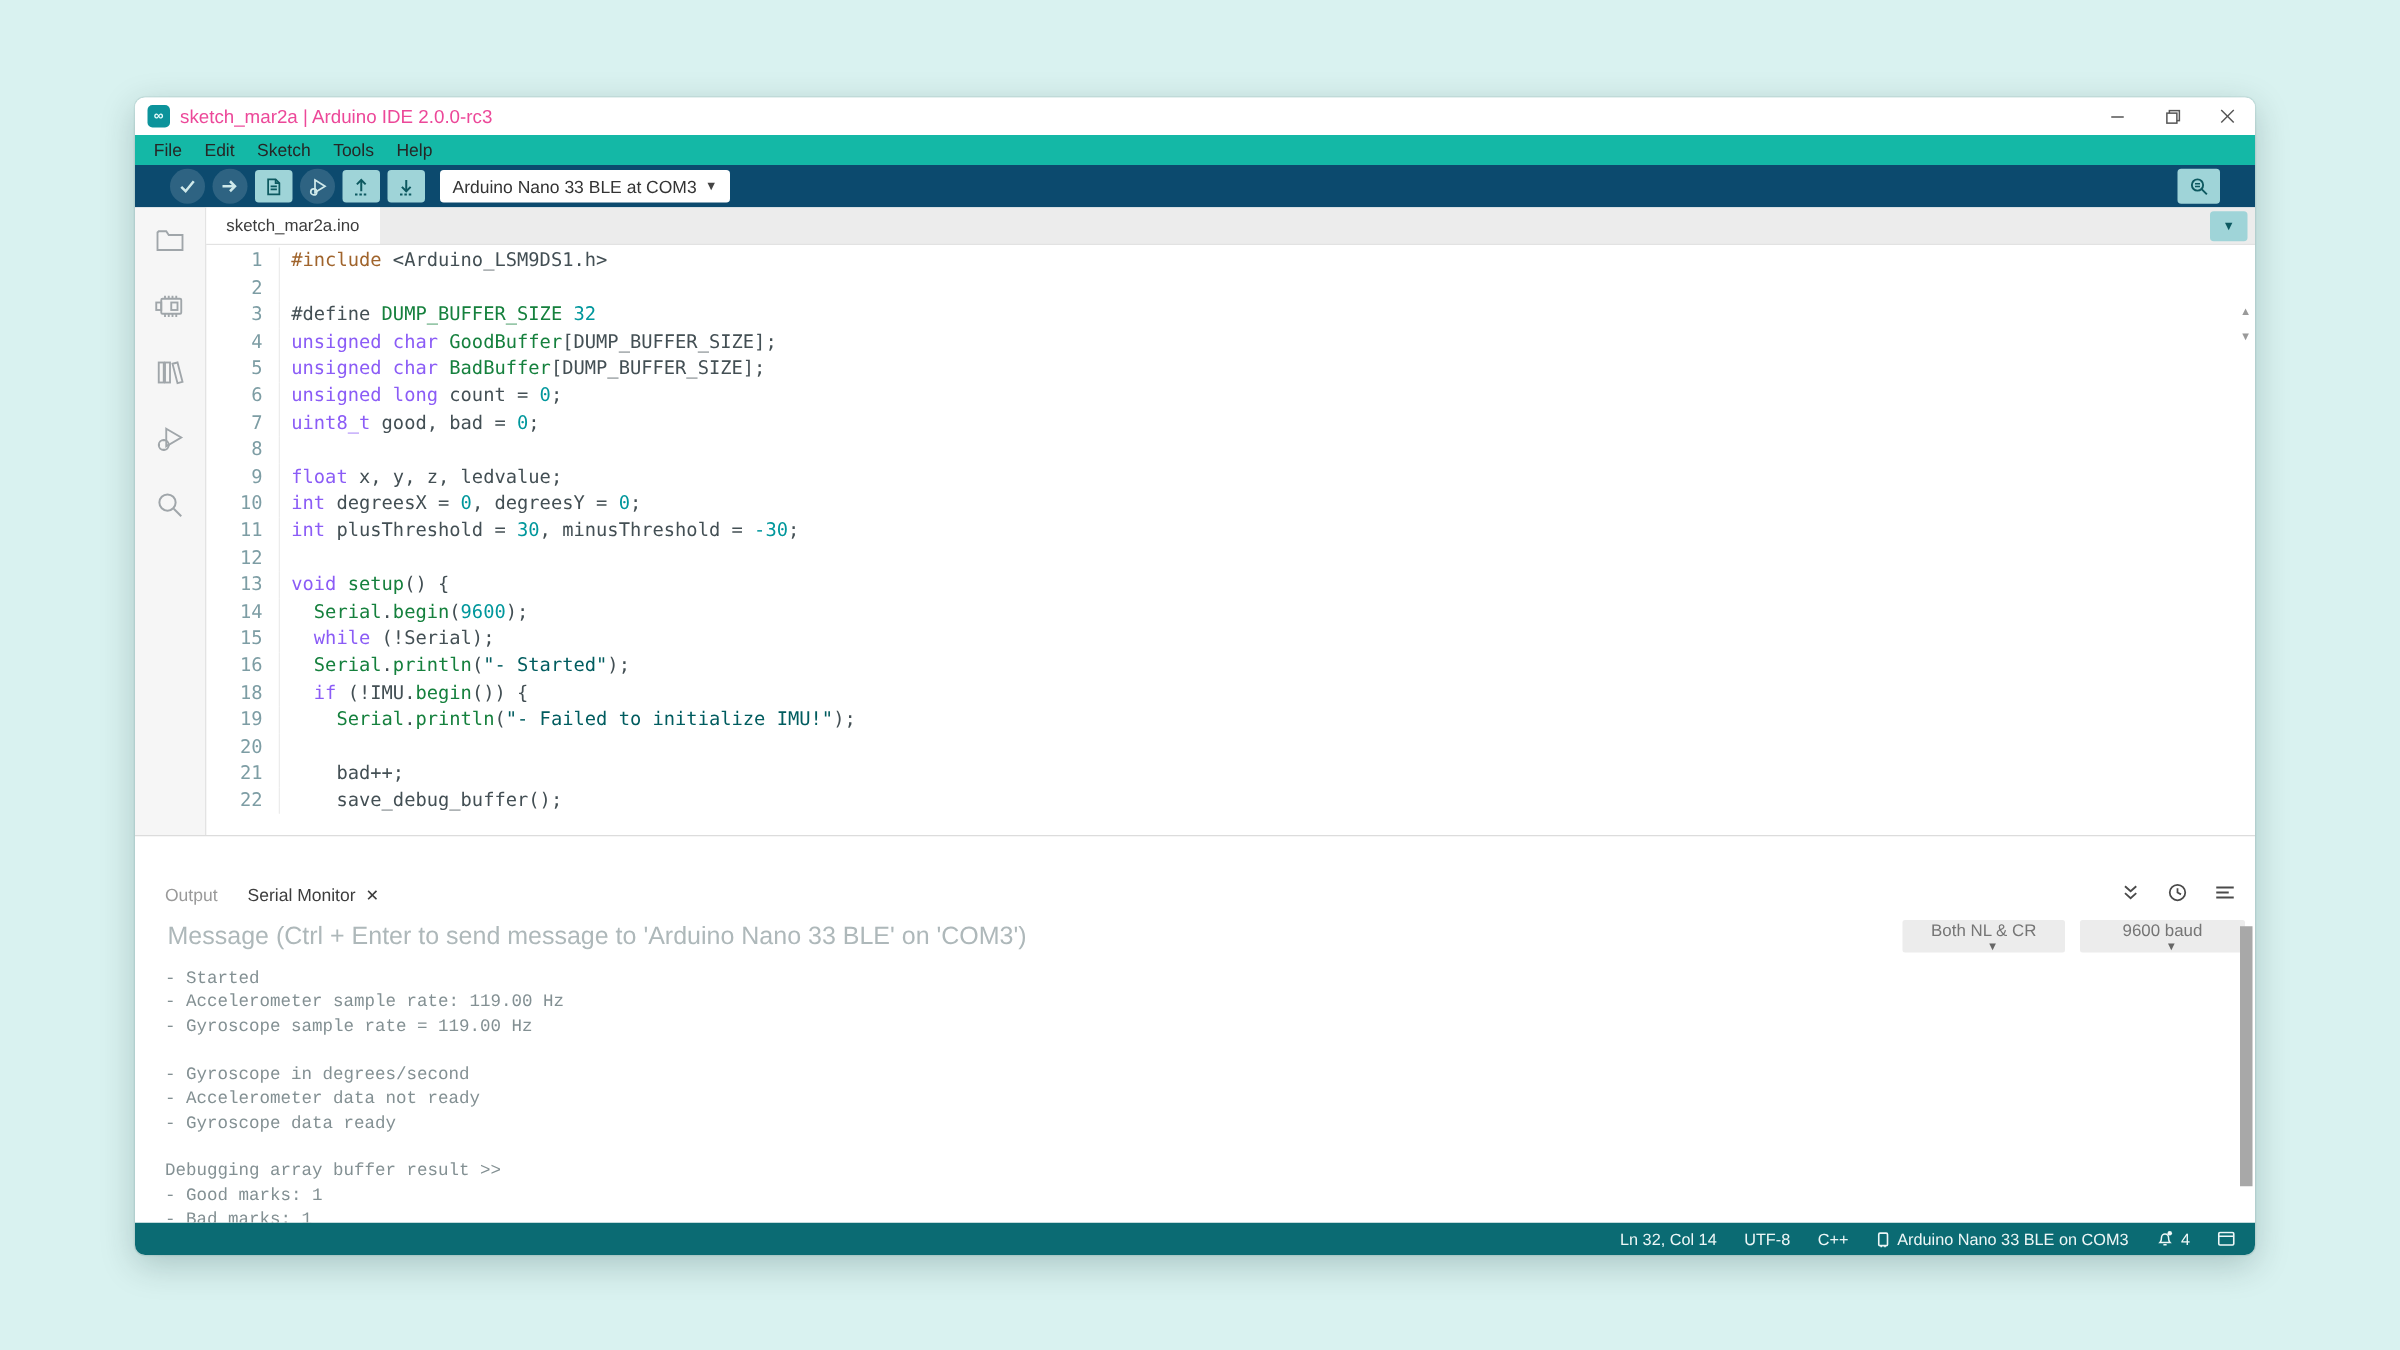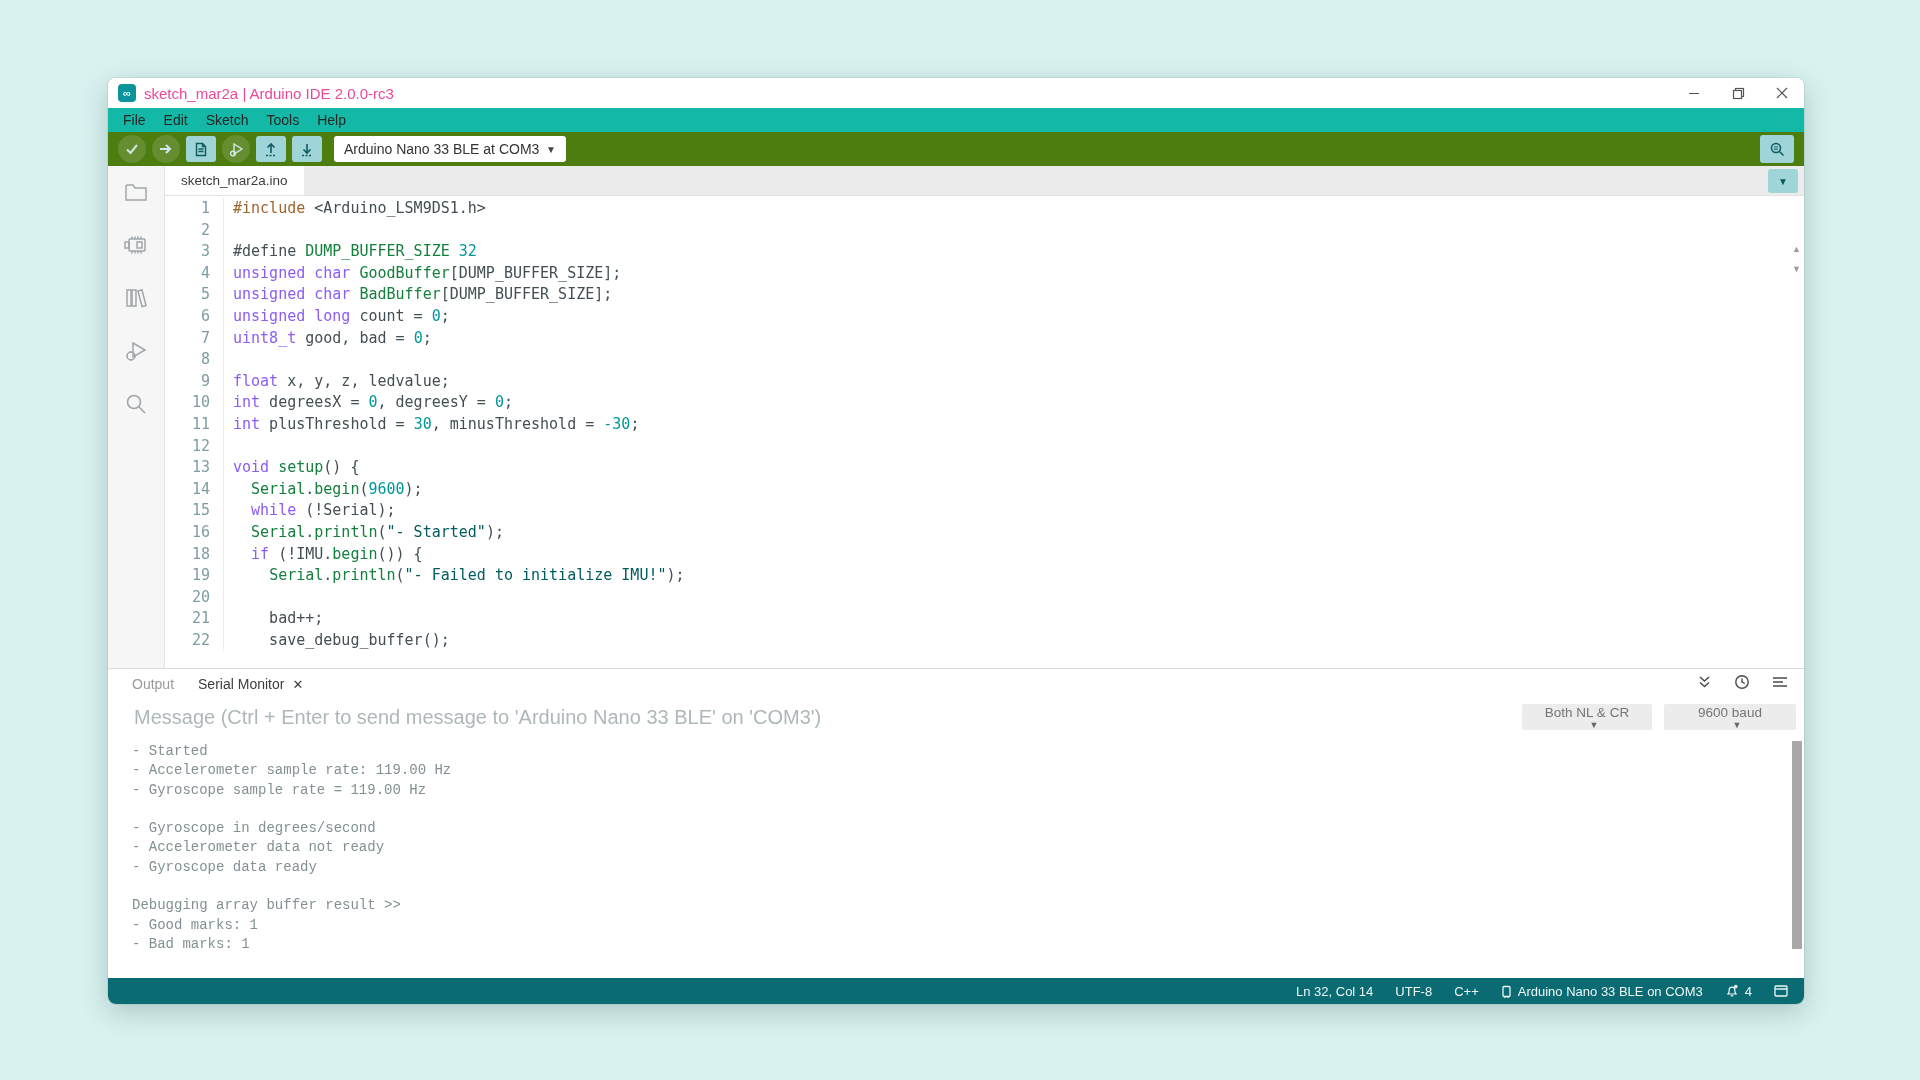--- a/index.html
+++ b/index.html
@@ -17,21 +17,21 @@
   .title-text{font-size:15px;color:#ec4899;}
   .win-controls{margin-left:auto;display:flex;height:100%;}
   .win-btn{width:44px;display:flex;align-items:center;justify-content:center;color:#555;}
   .win-btn svg{display:block;}
 
   
   .menubar{height:24px;display:flex;align-items:center;padding-left:6px;background:#14b8a6;flex:0 0 auto;}
   .menu-item{padding:0 9px;font-size:14px;color:#262626;cursor:default;}
 
   
-  .toolbar{height:34px;background:#4d7c0f;display:flex;align-items:center;padding:0 10px;gap:6px;flex:0 0 auto;}
+  .toolbar{height:34px;background:#0c4a6e;display:flex;align-items:center;padding:0 28px;gap:6px;flex:0 0 auto;}
   .tb-circle{width:28px;height:28px;border-radius:50%;background:rgba(255,255,255,.14);
     display:flex;align-items:center;justify-content:center;}
   .tb-square{width:30px;height:26px;border-radius:3px;background:#9fd4d8;
     display:flex;align-items:center;justify-content:center;}
   .board-select{margin-left:6px;height:26px;width:232px;background:#fff;border-radius:3px;
     display:flex;align-items:center;justify-content:space-between;padding:0 10px;font-size:14px;color:#333;}
   .board-caret{font-size:10px;color:#444;}
   .tb-right{margin-left:auto;}
 
   
@@ -52,21 +52,21 @@
   .code-line{display:flex;white-space:pre;}
   .ln{flex:0 0 58px;text-align:right;padding-right:13px;color:#7d9da4;}
   .ct{border-left:1px solid #ececec;padding-left:9px;}
   .tk-d{color:#434f54}.tk-k{color:#8b5cf6}.tk-f{color:#15803d}
   .tk-n{color:#00979c}.tk-s{color:#005c5f}.tk-p{color:#a0642c}
   .ov-marks{position:absolute;right:3px;top:78px;display:flex;flex-direction:column;gap:10px;color:#9a9a9a;font-size:9px;}
 
   
   .serial{height:310px;border-top:1px solid #dcdcdc;background:#fff;display:flex;flex-direction:column;
     flex:0 0 auto;position:relative;}
-  .serial-tabs{height:30px;display:flex;align-items:center;padding-left:24px;gap:24px;flex:0 0 auto;}
+  .serial-tabs{height:30px;display:flex;align-items:center;padding-left:24px;gap:24px;flex:0 0 auto;margin-top:32px;}
   .stab{font-size:14px;color:#9a9a9a;display:flex;align-items:center;gap:8px;}
   .stab.active{color:#3d3d3d;}
   .stab-close{font-size:13px;color:#3d3d3d;}
   .serial-tab-icons{margin-left:auto;display:flex;align-items:center;gap:22px;margin-right:16px;color:#4a4a4a;}
   .msg-row{height:36px;display:flex;align-items:center;padding-left:24px;flex:0 0 auto;}
   .msg-input{flex:1;border:none;outline:none;font-size:20px;color:#444;background:transparent;
     font-family:"Liberation Sans",sans-serif;}
   .msg-input::placeholder{color:#aeb8ba;}
   .dd-box{height:26px;background:#ececec;border-radius:2px;display:flex;align-items:center;
     justify-content:center;padding:0 10px;font-size:13.5px;color:#757575;margin-right:12px;flex-direction:column;}

